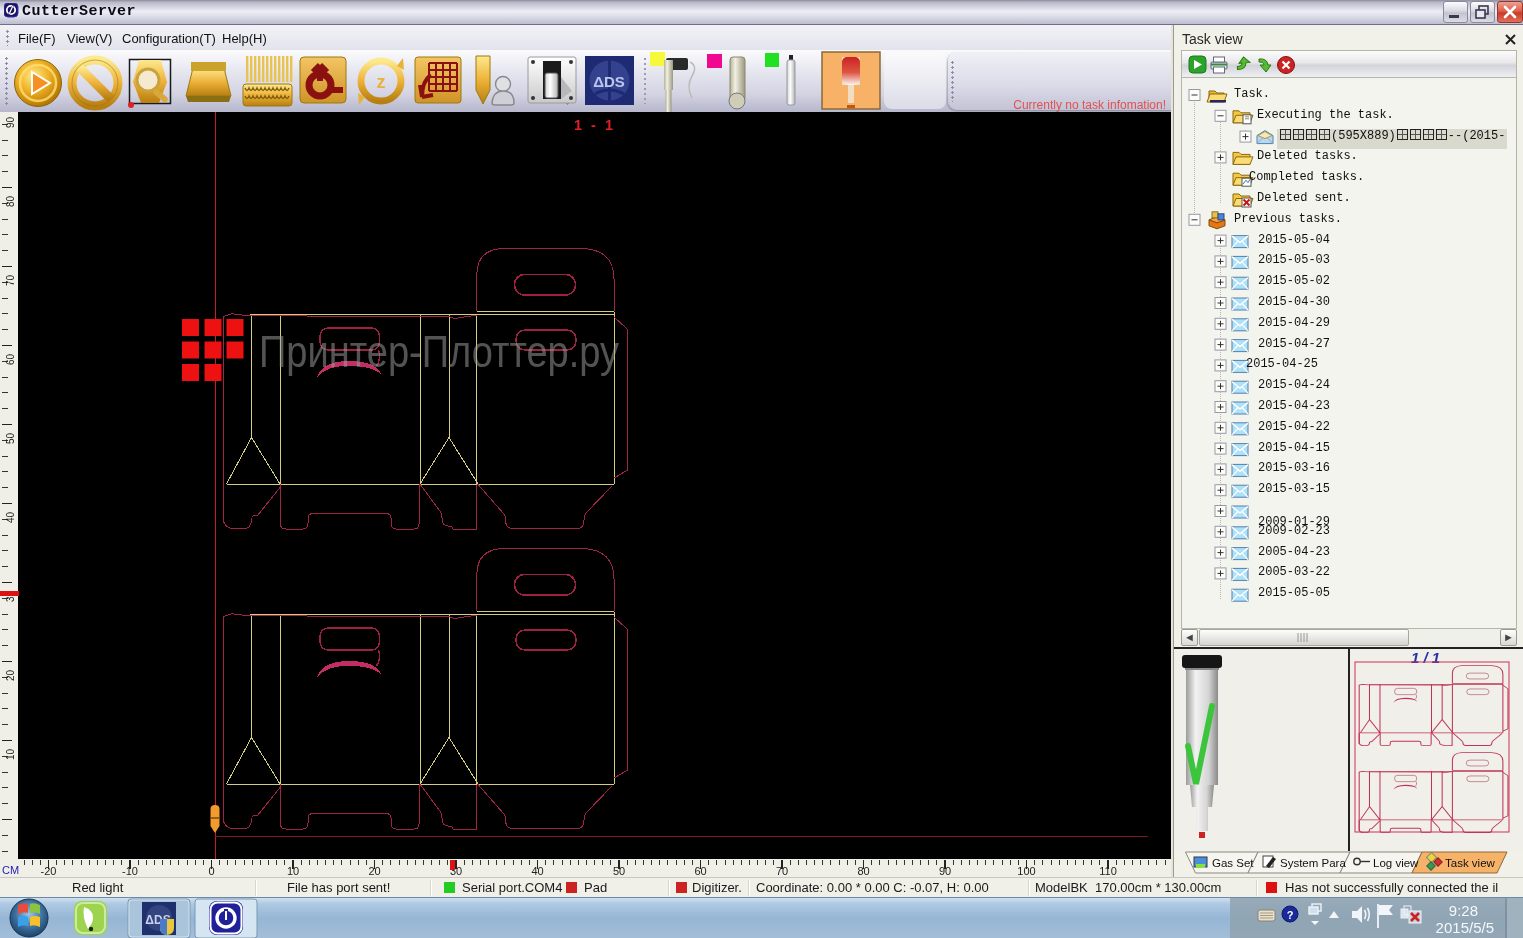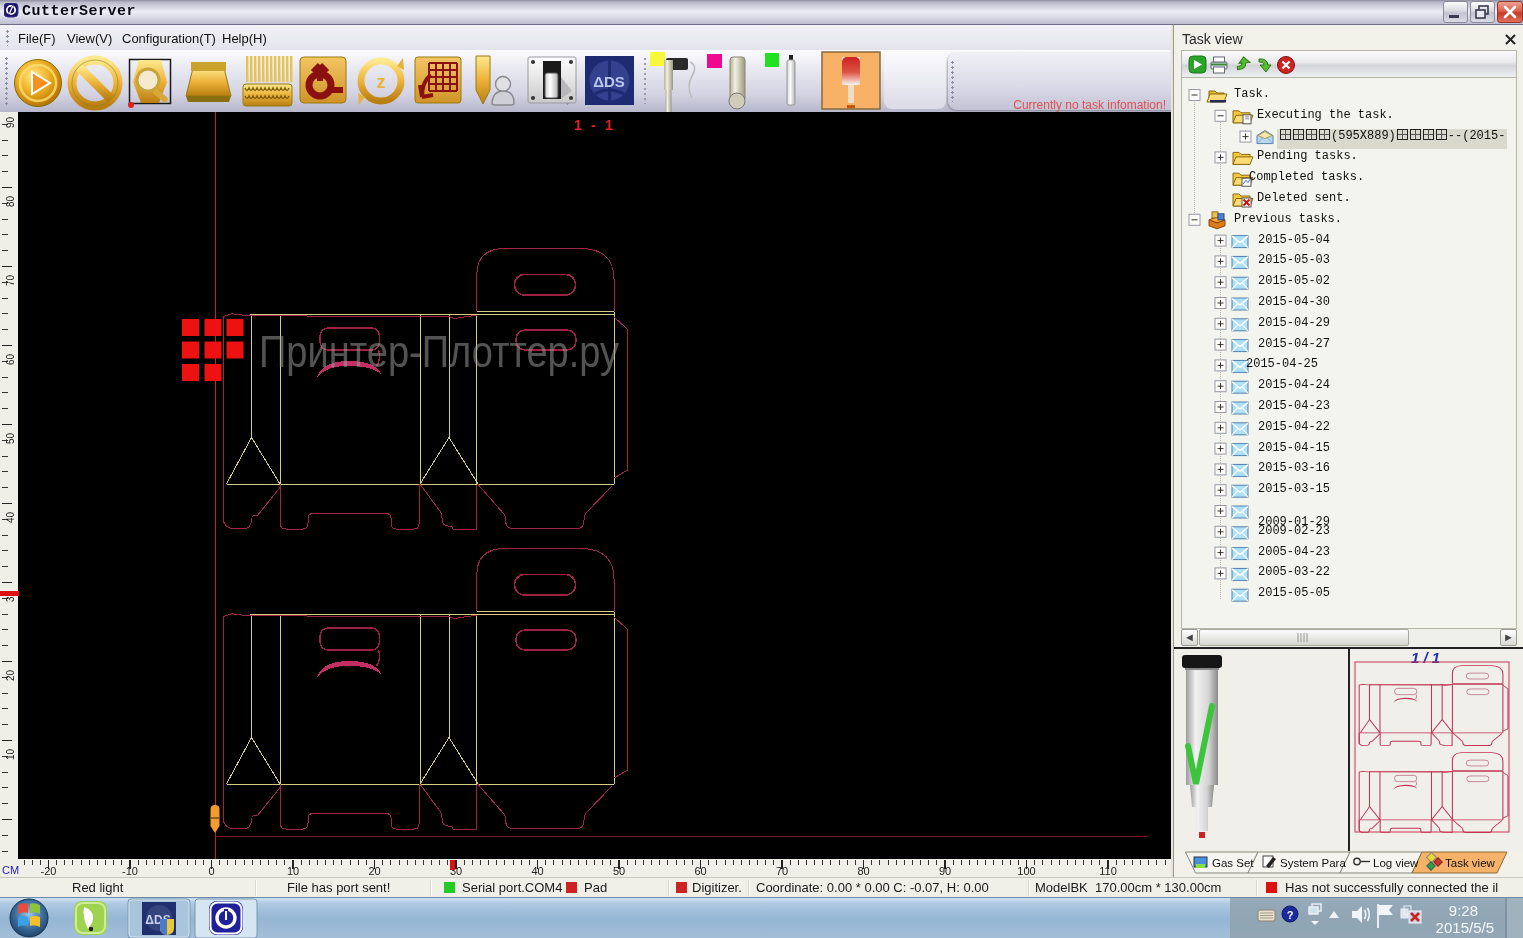--- a/index.html
+++ b/index.html
@@ -763,21 +763,21 @@
             <g transform="translate(55,507.20000000000005)">
               <rect x="1" y="4" width="16" height="12" fill="#aee0f8" stroke="#5580aa"></rect>
               <path d="M1 4.5 L9 11 L17 4.5" fill="none" stroke="#fff" stroke-width="1.4"></path>
               <path d="M1 16 L7 9.5 M17 16 L11 9.5" fill="none" stroke="#fff" stroke-width="1.2"></path>
             </g>
           </g>
         </svg>
   <div class="trow" style="left:52px;top:9.0px">Task.</div>
         <div class="trow" style="left:75px;top:29.8px">Executing the task.</div>
         <div class="trow" style="left:95px;top:50.6px;background:#d9d9cd;padding:0 2px"><span class="cjk"></span><span class="cjk"></span><span class="cjk"></span><span class="cjk"></span>(595X889)<span class="cjk"></span><span class="cjk"></span><span class="cjk"></span><span class="cjk"></span>--(2015-</div>
-        <div class="trow" style="left:75px;top:71.4px">Pending tasks.</div>
+        <div class="trow" style="left:75px;top:71.4px">Deleted tasks.</div>
         <div class="trow" style="left:67px;top:92.2px">Completed tasks.</div>
         <div class="trow" style="left:75px;top:113.0px">Deleted sent.</div>
         <div class="trow" style="left:52px;top:133.8px">Previous tasks.</div>
         <div class="trow" style="left:76px;top:154.6px">2015-05-04</div>
         <div class="trow" style="left:76px;top:175.4px">2015-05-03</div>
         <div class="trow" style="left:76px;top:196.20000000000002px">2015-05-02</div>
         <div class="trow" style="left:76px;top:217.0px">2015-04-30</div>
         <div class="trow" style="left:76px;top:237.8px">2015-04-29</div>
         <div class="trow" style="left:76px;top:258.6px">2015-04-27</div>
         <div class="trow" style="left:64px;top:279.40000000000003px">2015-04-25</div>

